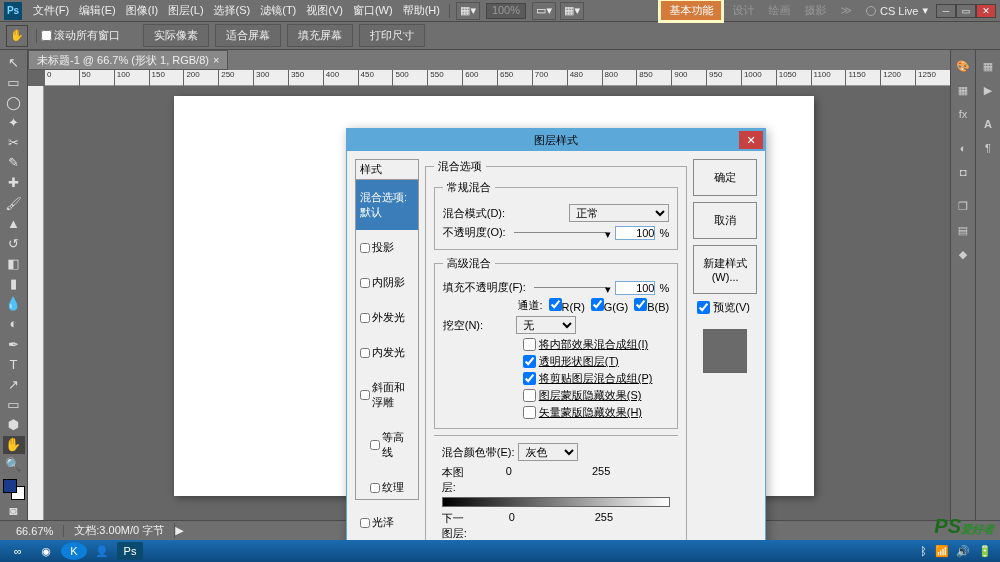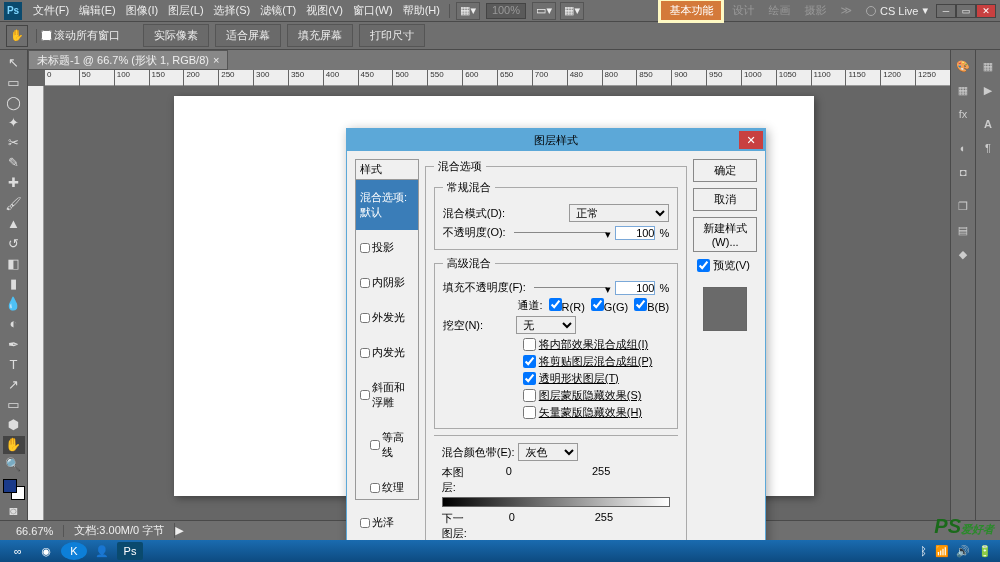--- a/index.html
+++ b/index.html
@@ -75,21 +75,21 @@
 .form-row select, .form-row input[type=text] { height: 18px; border: 1px solid #999; padding: 0 2px; }
 .num-input { width: 40px; text-align: right; border: 1px solid #7aa8d8 !important; }
 .chk-row { display: flex; align-items: center; gap: 3px; margin: 2px 0; padding-left: 80px; text-decoration: underline; }
 .channels { display: flex; gap: 6px; justify-content: flex-end; }
 
 .blend-slider { margin: 4px 0; }
 .slider-track { height: 10px; background: linear-gradient(to right, #000, #fff); border: 1px solid #666; position: relative; margin-top: 2px; }
 .slider-vals { display: flex; justify-content: space-between; font-size: 10px; gap: 40px; }
 
 .dlg-right { width: 78px; display: flex; flex-direction: column; gap: 6px; }
-.dlg-btn { border: 1px solid #888; padding: 3px 0; text-align: center; background: #f0f0f0; }
+.dlg-btn { border: 1px solid #888; padding: 10px 0; text-align: center; background: #f0f0f0; }
 .preview-box { width: 44px; height: 44px; border: 1px solid #666; background: #6a6a6a; margin: 8px auto; }
 
 .watermark { position: absolute; right: 6px; bottom: 24px; font-size: 14px; color: #2a8a2a; font-weight: bold; font-style: italic; display: flex; align-items: baseline; }
 .watermark .ps { font-size: 20px; color: #1a6a1a; }
 </style>
 </head>
 <body>
 
 <div class="menubar">
   <div class="ps-logo">Ps</div>
@@ -343,25 +343,25 @@
             <label>挖空(N):</label>
             <select style="width:60px"><option>无</option></select>
             <span style="width:60px"></span>
           </div>
           <div class="chk-row">
               <input type="checkbox" style="">
               <span>将内部效果混合成组(I)</span>
             </div>
           <div class="chk-row">
               <input type="checkbox" checked="" style="">
-              <span>将剪贴图层混合成组(P)</span>
+              <span>透明形状图层(T)</span>
             </div>
           <div class="chk-row">
               <input type="checkbox" checked="" style="">
-              <span>透明形状图层(T)</span>
+              <span>将剪贴图层混合成组(P)</span>
             </div>
           <div class="chk-row">
               <input type="checkbox" style="">
               <span>图层蒙版隐藏效果(S)</span>
             </div>
           <div class="chk-row">
               <input type="checkbox" style="">
               <span>矢量蒙版隐藏效果(H)</span>
             </div>
         </fieldset>

